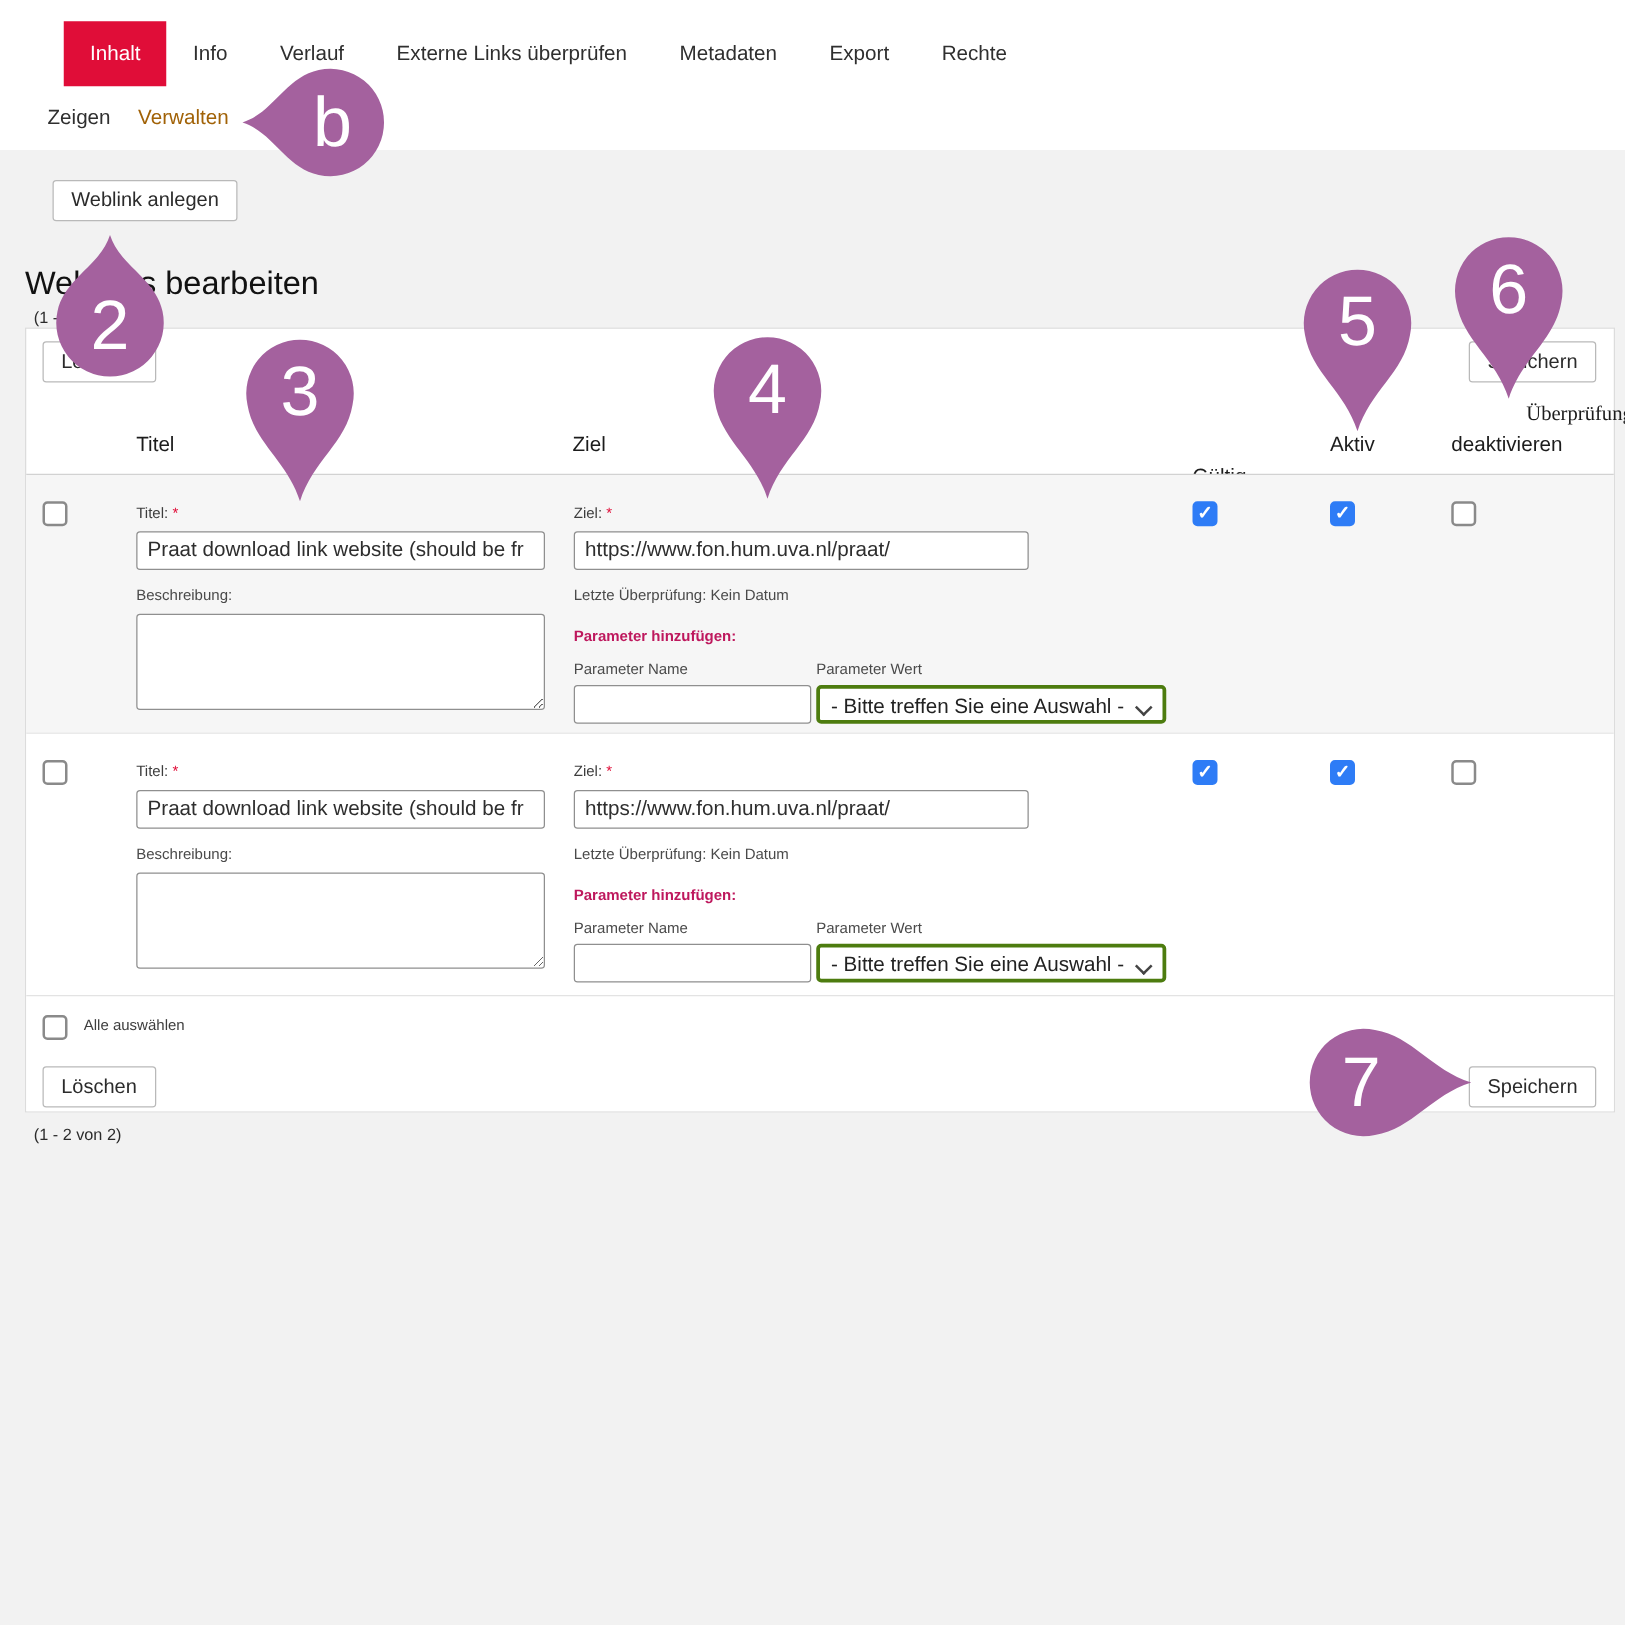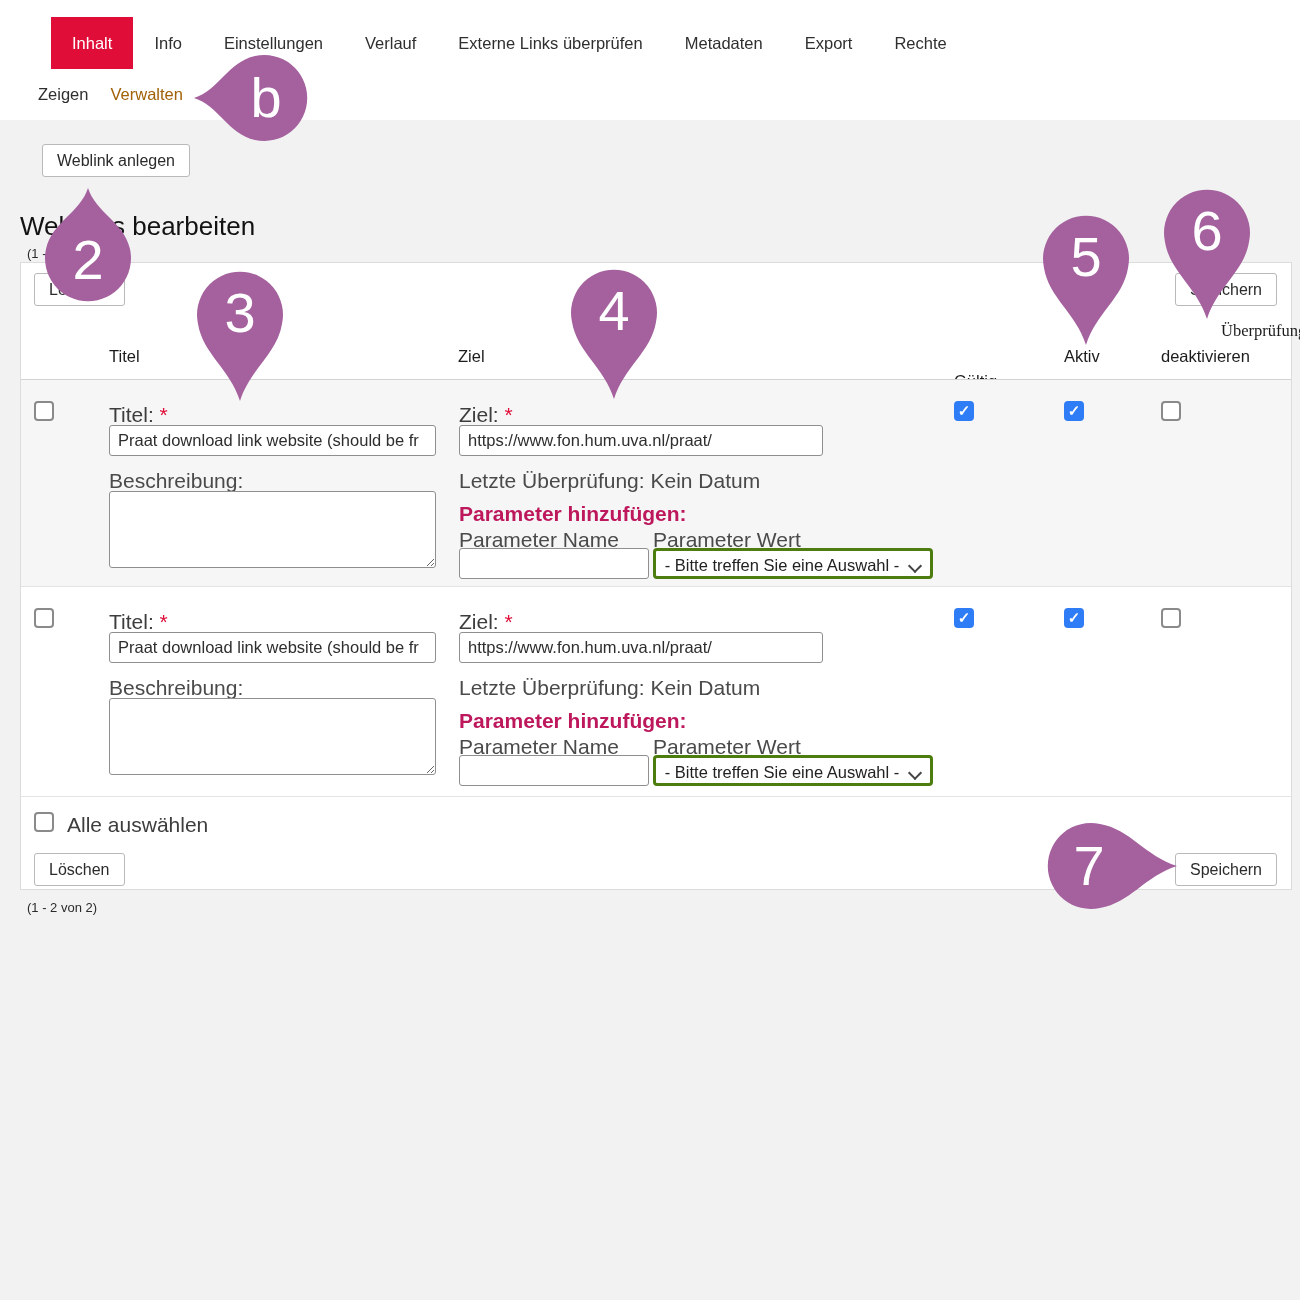--- a/index.html
+++ b/index.html
@@ -35,21 +35,21 @@
   .row1 { top:117px; height:206px; background:#f6f6f6; }
   .row2 { top:323px; height:210px; background:#ffffff; border-top:1px solid #e3e3e3; box-sizing:border-box; }
   .tfoot { position:absolute; left:0; top:533px; width:1270px; height:93px; background:#fff; border-top:1px solid #e3e3e3; box-sizing:border-box; }
 
   .cb { position:absolute; width:20px; height:20px; border:2px solid #8a8a8a; border-radius:4px;
         background:#fff; box-sizing:border-box; cursor:pointer; }
   .cb.checked { background:#2e7cf6; border-color:#2e7cf6; }
   .cb.checked::after { content:"✓"; position:absolute; left:0; top:-1px; width:100%; text-align:center;
         color:#fff; font-size:15px; font-weight:bold; line-height:18px; }
 
-  .flabel { position:absolute; font-size:21px; color:#3d3d3d; white-space:nowrap; }
+  .flabel { position:absolute; font-size:12px; color:#3d3d3d; white-space:nowrap; }
   .flabel .req { color:#e00d38; }
   .flabel.bold { font-weight:bold; color:#be185d; }
   .flabel.soft { color:#4a4a4a; }
 
   .tinput { position:absolute; border:1px solid #8f8f8f; border-radius:3px; background:#fff; font-size:16.5px;
             color:#2e2e2e; padding:0 8px; box-sizing:border-box; height:31px; font-family:inherit; }
   .tarea { position:absolute; border:1px solid #8f8f8f; border-radius:3px; background:#fff; box-sizing:border-box;
            resize:both; font-family:inherit; font-size:16px; }
   .fselect { position:absolute; border:3px solid #4d7c0f; border-radius:4px; background:#fff; font-size:16.5px;
              color:#222; text-align:center; line-height:29px; box-sizing:border-box; height:31px; cursor:pointer;
@@ -65,21 +65,20 @@
 </style>
 </head>
 <body>
 
 <div class="stage">
 
   <div class="topbar">
     <div class="tabs">
       <div class="tab active">Inhalt</div>
       <div class="tab">Info</div>
-      <div class="tab">Einstellungen</div>
       <div class="tab">Verlauf</div>
       <div class="tab">Externe Links überprüfen</div>
       <div class="tab">Metadaten</div>
       <div class="tab">Export</div>
       <div class="tab">Rechte</div>
     </div>
     <div class="subtabs">
       <div class="subtab">Zeigen</div>
       <div class="subtab active">Verwalten</div>
     </div>

